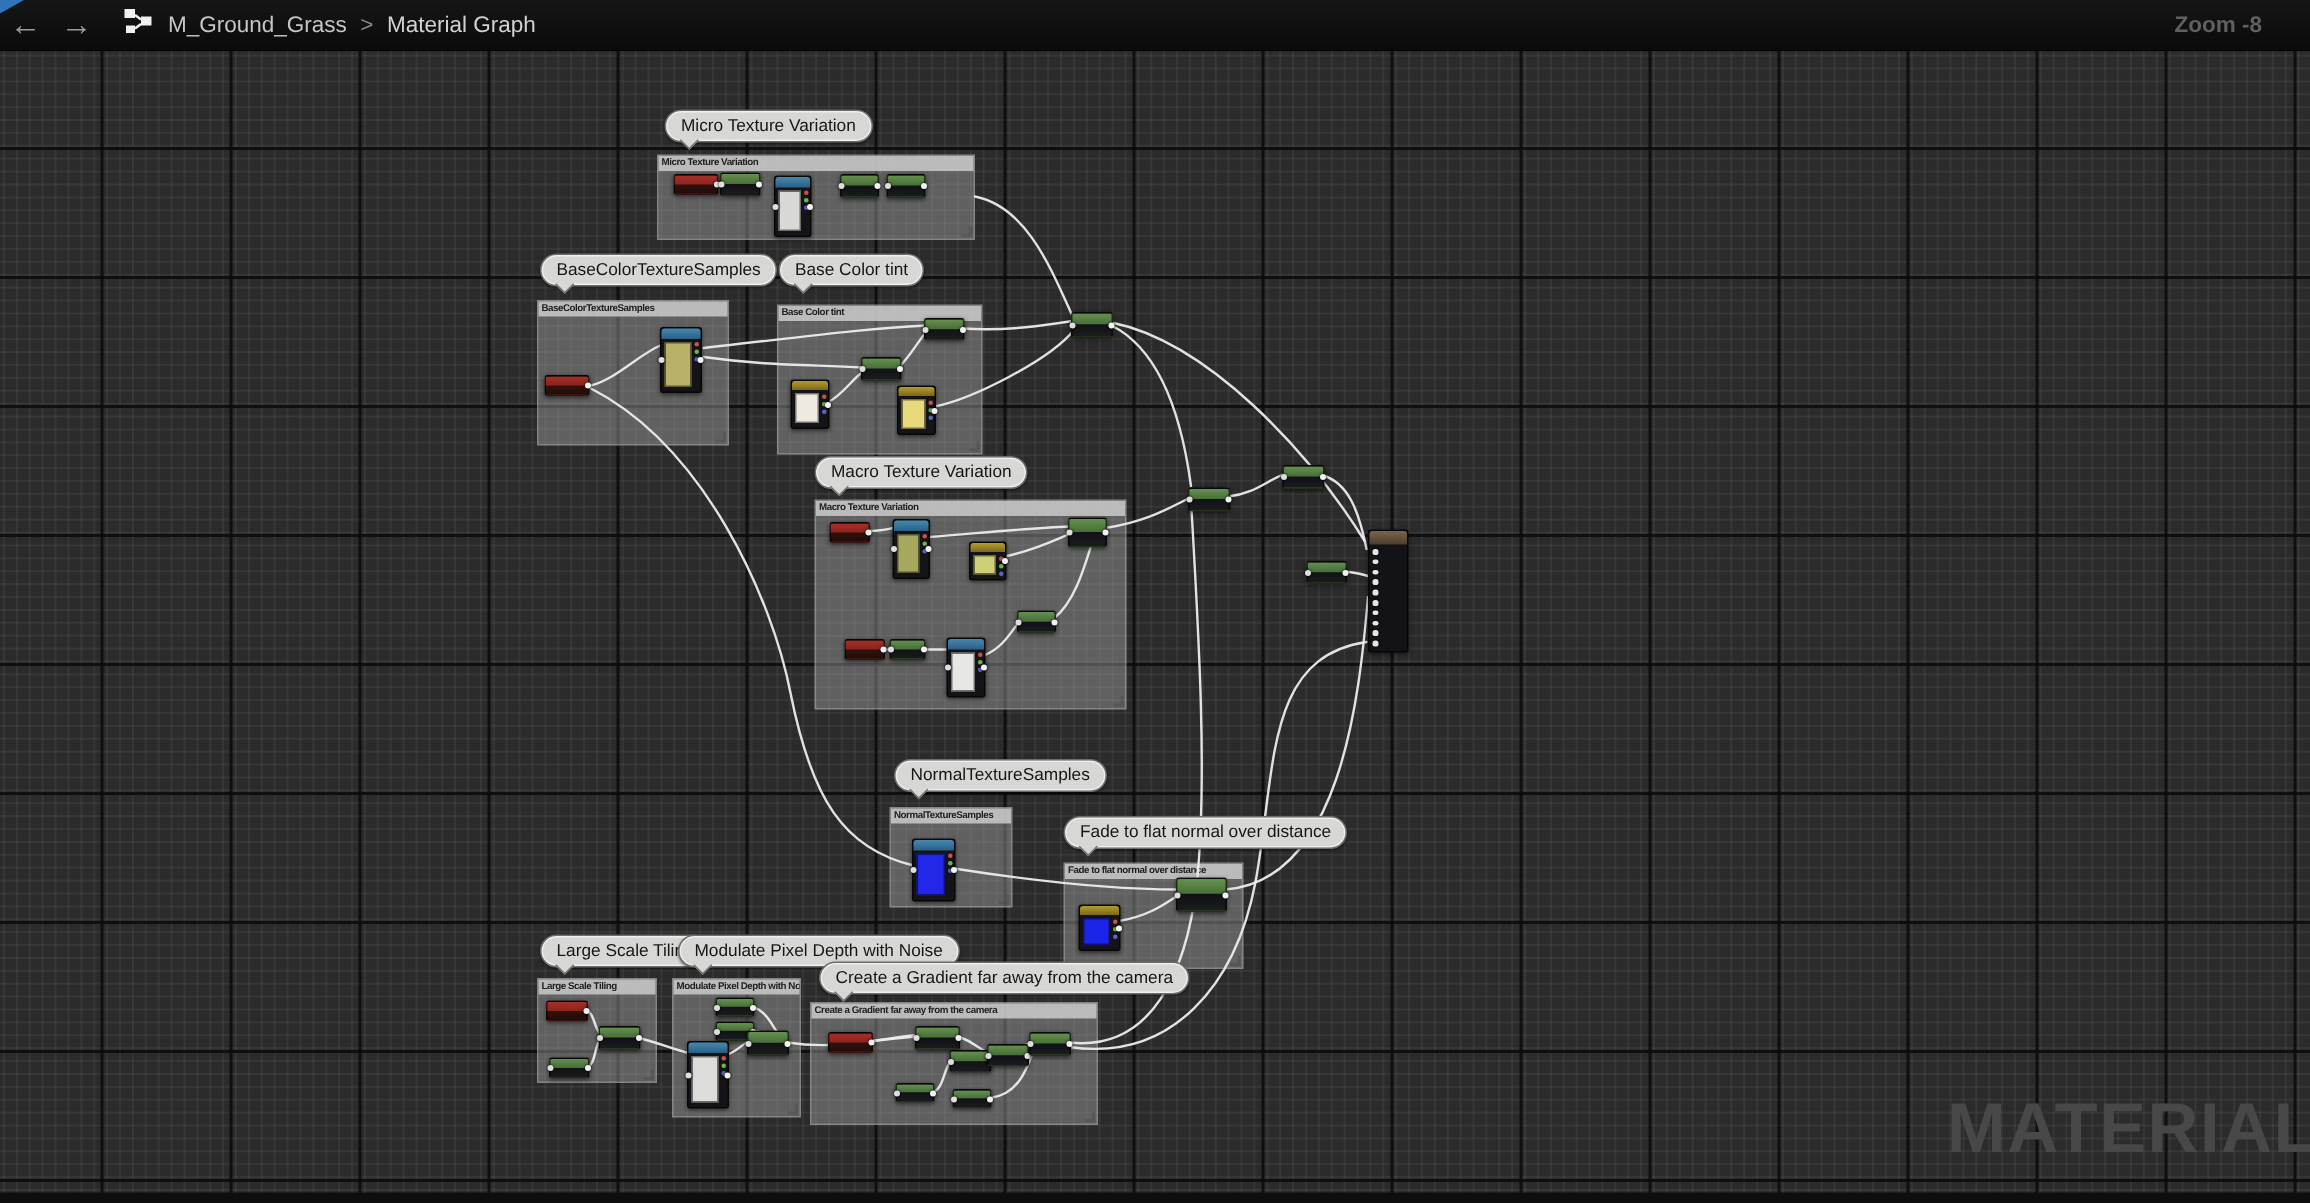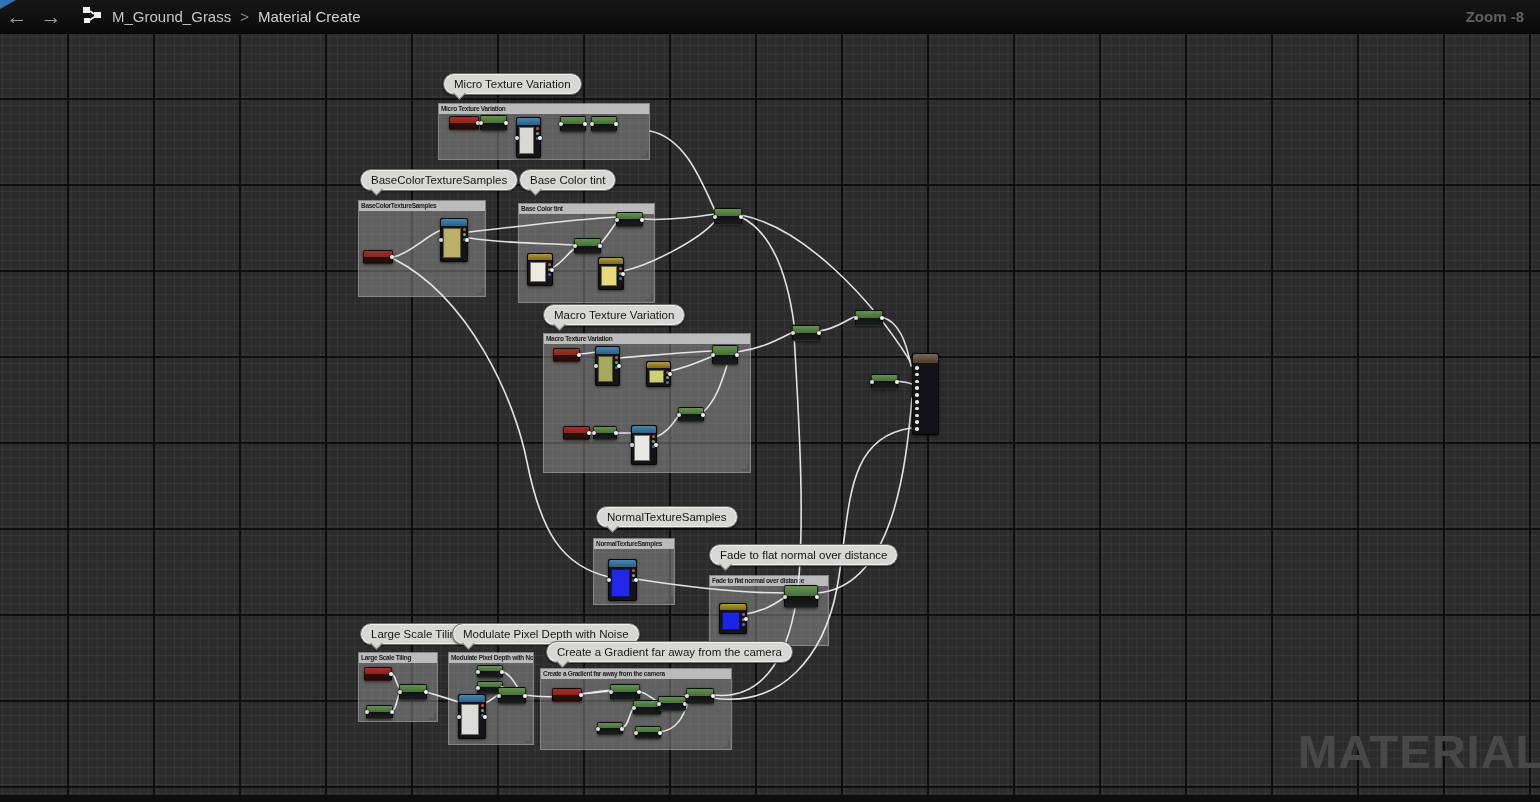--- a/index.html
+++ b/index.html
@@ -20,21 +20,21 @@
   
   #titlebar{position:absolute;left:0;top:0;right:0;height:33px;z-index:10;
     background:linear-gradient(#161616,#0a0a0a);
     border-bottom:1px solid #000;display:flex;align-items:center;}
   .nav-arrow{color:#9a9a9a;font-size:21px;font-weight:bold;width:34px;text-align:center;
     line-height:33px;cursor:pointer;}
   #graph-icon{margin:0 10px 0 14px;}
   .crumb{color:#c6c6c6;font-size:15px;}
   .crumb-sep{color:#8a8a8a;font-size:15px;margin:0 9px;}
   .crumb-view{color:#d2d2d2;font-size:15px;}
-  #zoom-indicator{margin-left:auto;margin-right:16px;color:#606060;
+  #zoom-indicator{margin-left:auto;margin-right:32px;color:#606060;
     font-size:15px;font-weight:bold;}
   #corner-tri{position:absolute;left:0;top:0;width:0;height:0;z-index:11;
     border-top:9px solid #2f74b8;border-right:16px solid transparent;}
 
   
   #watermark{position:absolute;left:1298px;top:724px;z-index:1;
     font-size:47px;font-weight:bold;color:#484848;letter-spacing:1px;}
 
   
   #bottom-strip{position:absolute;left:0;right:0;bottom:0;height:7px;
@@ -152,21 +152,21 @@
       <svg width="20" height="20" viewBox="0 0 20 20">
         <rect x="1" y="2" width="7" height="6" fill="#f0f0f0"></rect>
         <rect x="12" y="7" width="7" height="6" fill="#f0f0f0"></rect>
         <rect x="2" y="13" width="6" height="5" fill="#f0f0f0"></rect>
         <line x1="8" y1="6" x2="12" y2="9" stroke="#f0f0f0" stroke-width="1.6"></line>
         <line x1="8" y1="15" x2="12" y2="12" stroke="#f0f0f0" stroke-width="1.6"></line>
       </svg>
     </span>
     <span class="crumb">M_Ground_Grass</span>
     <span class="crumb-sep">&gt;</span>
-    <span class="crumb-view">Material Create</span>
+    <span class="crumb-view">Material Graph</span>
     <span id="zoom-indicator">Zoom -8</span>
   </div>
   <div id="corner-tri"></div>
 
 <div class="comment" style="left: 438px; top: 103px; width: 212px; height: 57px;">
       <div class="chd">Micro Texture Variation</div>
       <div class="cgrip"></div>
     </div>
     <div class="comment" style="left: 358px; top: 200px; width: 128px; height: 97px;">
       <div class="chd">BaseColorTextureSamples</div>

